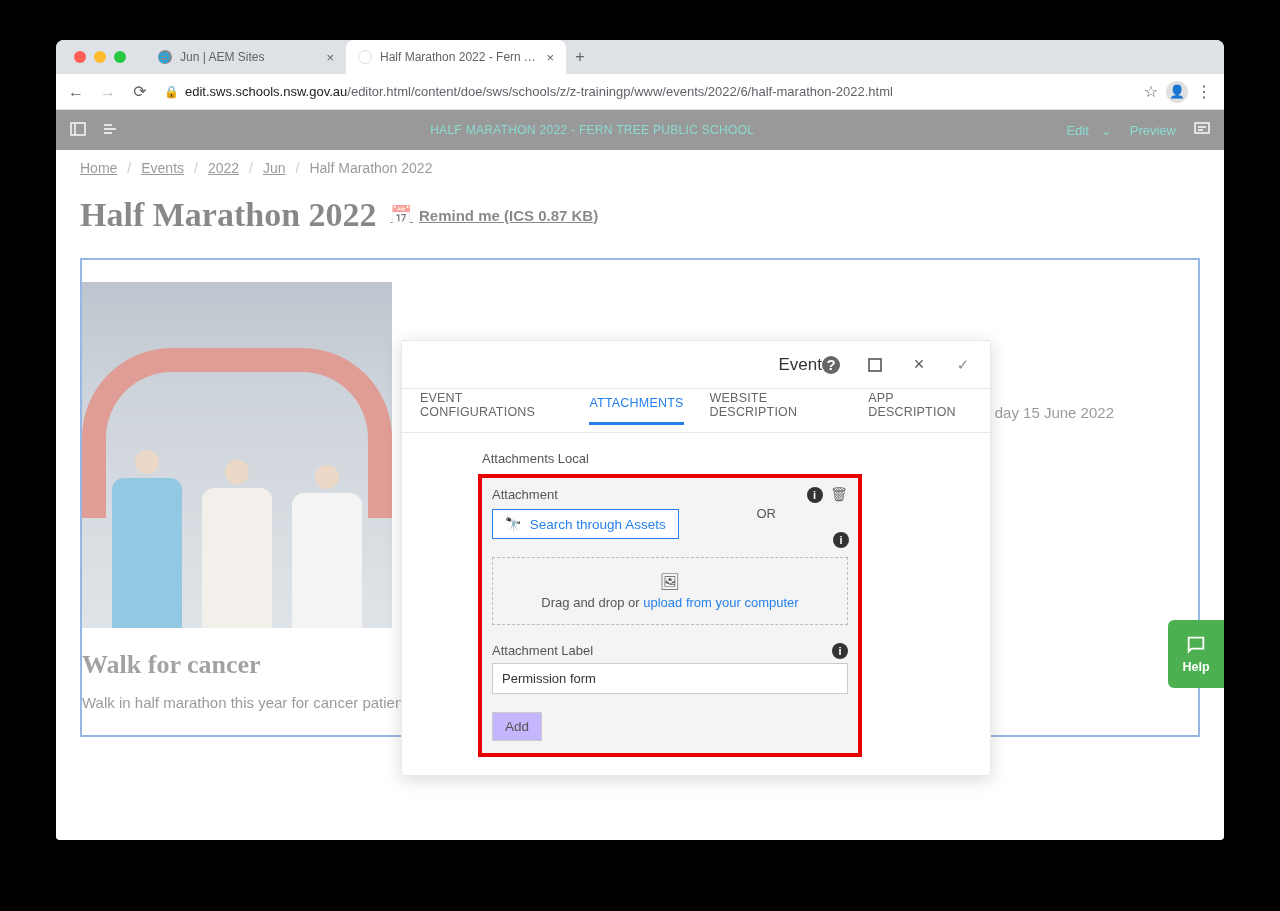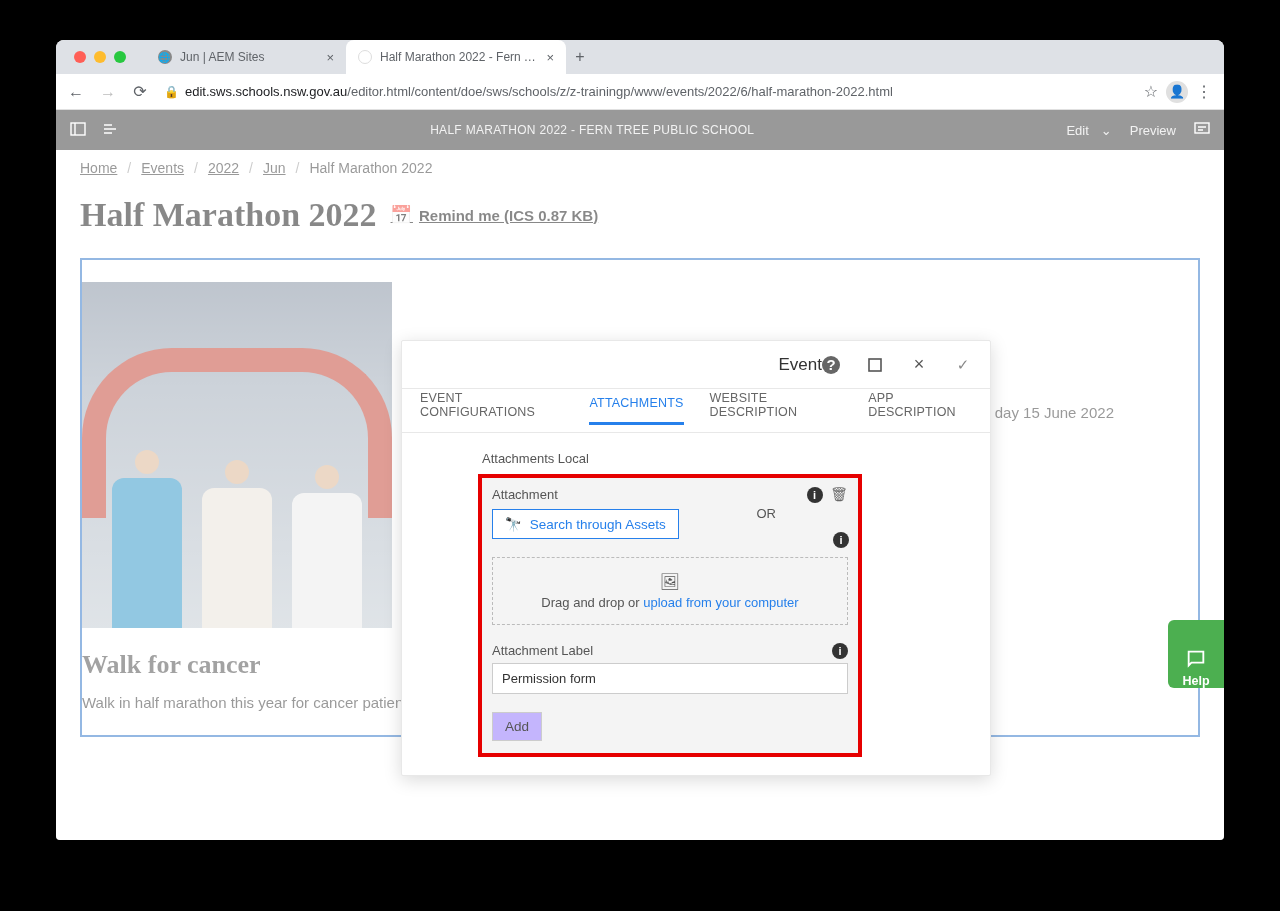--- a/index.html
+++ b/index.html
@@ -19,21 +19,21 @@
   .tab .tab-title { flex: 1; white-space: nowrap; overflow: hidden; text-overflow: ellipsis; }
   .tab .tab-x { font-size: 13px; color:#5f6368; }
   .tab-add { width: 28px; display:flex; align-items:center; justify-content:center; color:#5f6368; font-size:16px; }
   .addrbar { height: 36px; background: #fff; display:flex; align-items:center; padding:0 8px; gap:8px; border-bottom:1px solid #e0e0e0;}
   .nav-icn { width:24px; height:24px; display:flex; align-items:center; justify-content:center; color:#5f6368; font-size:16px;}
   .addr { flex:1; display:flex; align-items:center; gap:6px; font-size:13px; color:#5f6368; padding:0 4px; }
   .addr .lock { font-size:12px; color:#5f6368;}
   .addr .domain { color:#202124; }
   .addr-right { display:flex; gap:8px; align-items:center; padding-right:4px;}
   .viewport { position: relative; height: calc(800px - 70px); overflow:hidden; }
-  .aem-top { height: 40px; background:#333; color:#e5e5e5; display:flex; align-items:center; padding:0 14px; gap:18px; font-size:13px;}
+  .aem-top { height: 40px; background:#333; color:#14b8a6; display:flex; align-items:center; padding:0 14px; gap:18px; font-size:13px;}
   .aem-top-left { display:flex; gap:16px; align-items:center;}
   .aem-top-title { flex:1; text-align:center; font-size:12px; letter-spacing:0.3px;}
   .aem-top-right { display:flex; gap:18px; align-items:center;}
   .aem-top-right .edit { display:flex; align-items:center; gap:12px;}
   .breadcrumb { height: 36px; background:#fff; display:flex; align-items:center; padding:0 24px; gap:10px; font-size:14px; color:#333;}
   .breadcrumb a { color:#333; text-decoration: underline;}
   .breadcrumb .sep { color:#999;}
   .breadcrumb .current { color:#333; text-decoration:none;}
   .page { padding: 10px 24px 24px 24px; }
   .page-head { display:flex; align-items:center; gap:14px;}
@@ -70,21 +70,21 @@
   .or { position:absolute; right:82px; top:28px; font-size:13px; color:#555;}
   .file-loc { font-size:12.5px; color:#555; margin-top:10px;}
   .drop { margin-top:18px; border:1px dashed #bbb; padding:14px; text-align:center; font-size:13px; color:#555; position:relative;}
   .drop .img-ic{ font-size:16px; color:#555; display:block; margin-bottom:4px;}
   .drop a { color:#2680eb; text-decoration:none;}
   .drop .max{ font-size:12px; margin-top:2px;}
   .drop .inf{ position:absolute; right:-2px; top:-26px;}
   .lbl-row { margin-top:18px; display:flex; justify-content:space-between; font-size:13px; color:#555;}
   .txt-input { width:100%; margin-top:4px; border:1px solid #ccc; background:#fff; padding:7px 9px; font-size:13px; color:#333;}
   .add-btn { margin-top:18px; display:inline-block; border:1px solid #ccc; background:#c4b5fd; padding:6px 12px; font-size:13.5px; color:#555;}
-  .help { position:absolute; right:0; top:510px; width:56px; height:68px; background:#4caf50; border-radius:6px 0 0 6px; color:#fff; display:flex; flex-direction:column; align-items:center; justify-content:flex-end; gap:4px; font-size:12.5px; font-weight:600;}
+  .help { position:absolute; right:0; top:510px; width:56px; height:68px; background:#4caf50; border-radius:6px 0 0 6px; color:#fff; display:flex; flex-direction:column; align-items:center; justify-content:center; gap:4px; font-size:12.5px; font-weight:600;}
   .help svg{width:22px;height:22px;}
 </style>
 </head>
 <body>
 
 <div class="browser">
 
   <div class="tabbar">
     <div class="mac-dots">
       <div class="mac-dot mac-red"></div>

